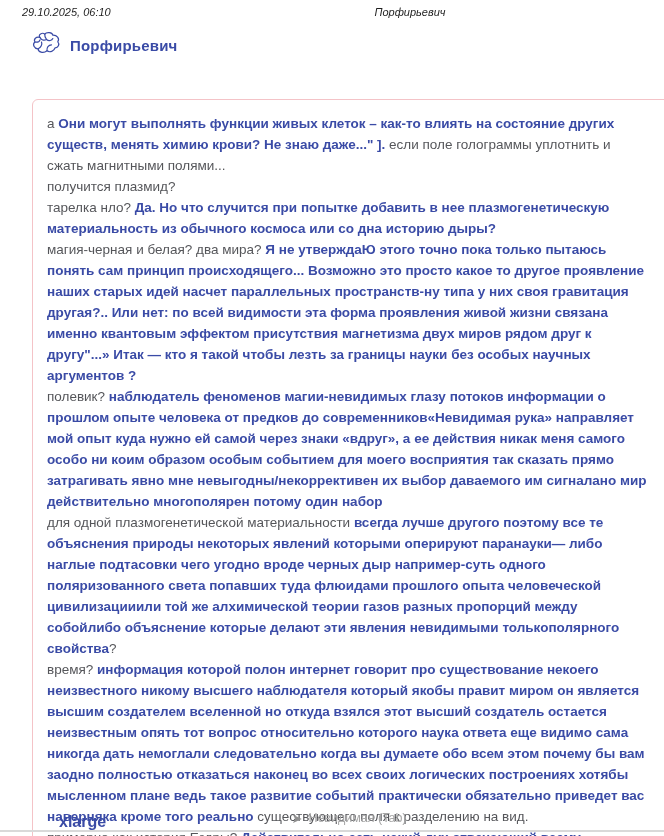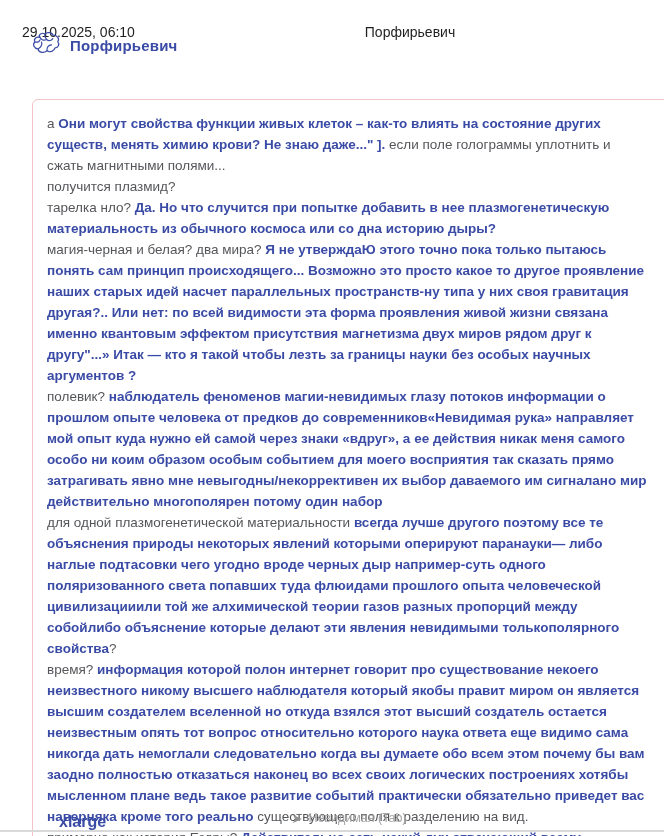--- a/index.html
+++ b/index.html
@@ -16,22 +16,22 @@
   *{box-sizing:border-box;margin:0;padding:0;}
   html,body{width:664px;height:836px;}
   body{
     position:relative;
     background:#ffffff;
     overflow:hidden;
     font-family:"Liberation Sans", sans-serif;
   }
   
   .print-header{
-    position:absolute;top:24px;left:0;width:100%;height:16px;
-    font-size:14px;color:var(--header-text);
+    position:absolute;top:6px;left:0;width:100%;height:16px;
+    font-size:11px;color:var(--header-text);font-style:italic;
   }
   .print-timestamp{position:absolute;left:22px;top:0;}
   .print-title{position:absolute;left:410px;top:0;transform:translateX(-50%);}
   
   .brand-row{
     position:absolute;top:30px;left:30px;height:30px;
     display:flex;align-items:center;gap:8px;
   }
   .brain{width:32px;height:28px;display:block;}
   .brand-name{
@@ -99,21 +99,21 @@
         <path d="M8.2 17.8 C11 16.5 12.5 13.5 11.5 11"></path>
         <path d="M17 19.8 C16.5 16.5 18.5 14 21.5 13.8"></path>
         <path d="M5 11 C7.5 11.5 9.5 10.5 10 8.8"></path>
       </g>
     </svg>
   </span>
   <span class="brand-name">Порфирьевич</span>
 </div>
 
 <div class="editor-frame">
-  <div class="editor-text"><span class="user">а </span><span class="ai">Они могут свойства функции живых клеток – как-то влиять на состояние других существ, менять химию крови? Не знаю даже..." ].</span><span class="user"> если поле голограммы уплотнить и сжать магнитными полями...
+  <div class="editor-text"><span class="user">а </span><span class="ai">Они могут выполнять функции живых клеток – как-то влиять на состояние других существ, менять химию крови? Не знаю даже..." ].</span><span class="user"> если поле голограммы уплотнить и сжать магнитными полями...
 получится плазмид?
 тарелка нло? </span><span class="ai">Да. Но что случится при попытке добавить в нее плазмогенетическую материальность из обычного космоса или со дна историю дыры?</span><span class="user">
 магия-черная и белая? два мира? </span><span class="ai">Я не утверждаЮ этого точно пока только пытаюсь понять сам принцип происходящего... Возможно это просто какое то другое проявление наших старых идей насчет параллельных пространств-ну типа у них своя гравитация другая?.. Или нет: по всей видимости эта форма проявления живой жизни связана именно квантовым эффектом присутствия магнетизма двух миров рядом друг к другу"...» Итак — кто я такой чтобы лезть за границы науки без особых научных аргументов ?</span><span class="user">
 полевик? </span><span class="ai">наблюдатель феноменов магии-невидимых глазу потоков информации о прошлом опыте человека от предков до современников«Невидимая рука» направляет мой опыт куда нужно ей самой через знаки «вдруг», а ее действия никак меня самого особо ни коим образом особым событием для моего восприятия так сказать прямо затрагивать явно мне невыгодны/некоррективен их выбор даваемого им сигналано мир действительно многополярен потому один набор</span><span class="user">
 для одной плазмогенетической материальности </span><span class="ai">всегда лучше другого поэтому все те объяснения природы некоторых явлений которыми оперируют паранауки— либо наглые подтасовки чего угодно вроде черных дыр например-суть одного поляризованного света попавших туда флюидами прошлого опыта человеческой цивилизацииили той же алхимической теории газов разных пропорций между собойлибо объяснение которые делают эти явления невидимыми толькополярного свойства</span><span class="user">?
 время? </span><span class="ai">информация которой полон интернет говорит про существование некоего неизвестного никому высшего наблюдателя который якобы правит миром он является высшим создателем вселенной но откуда взялся этот высший создатель остается неизвестным опять тот вопрос относительно которого наука ответа еще видимо сама никогда дать немоглали следовательно когда вы думаете обо всем этом почему бы вам заодно полностью отказаться наконец во всех своих логических построениях хотябы мысленном плане ведь такое развитие событий практически обязательно приведет вас наверняка кроме того реально</span><span class="user"> существующего поля к разделению на вид.
 примерно как история Ездры? </span><span class="ai">Действительно есть некий дух отвечающий всему созданному человеческим умом неужели бога надо искать где-нибудь внутри себя самому человеческому уму совершенно непонятно тогда зачем богу нужны созданные человеком небеса небесные моря ангелы человеческие боги которым поклоняется человечество мы всего лишь миражом существующие вокруг пустоты которая существовала задолго нашего рождения может быть вообще была изначально бесконечной бесконечно прекрасной изначальной силой способной создать видимое человеку пространство время планеты нас людей историю человечества А тем</span></div>
 
   <div class="toolbar">
     <button class="model-button">xlarge</button>

